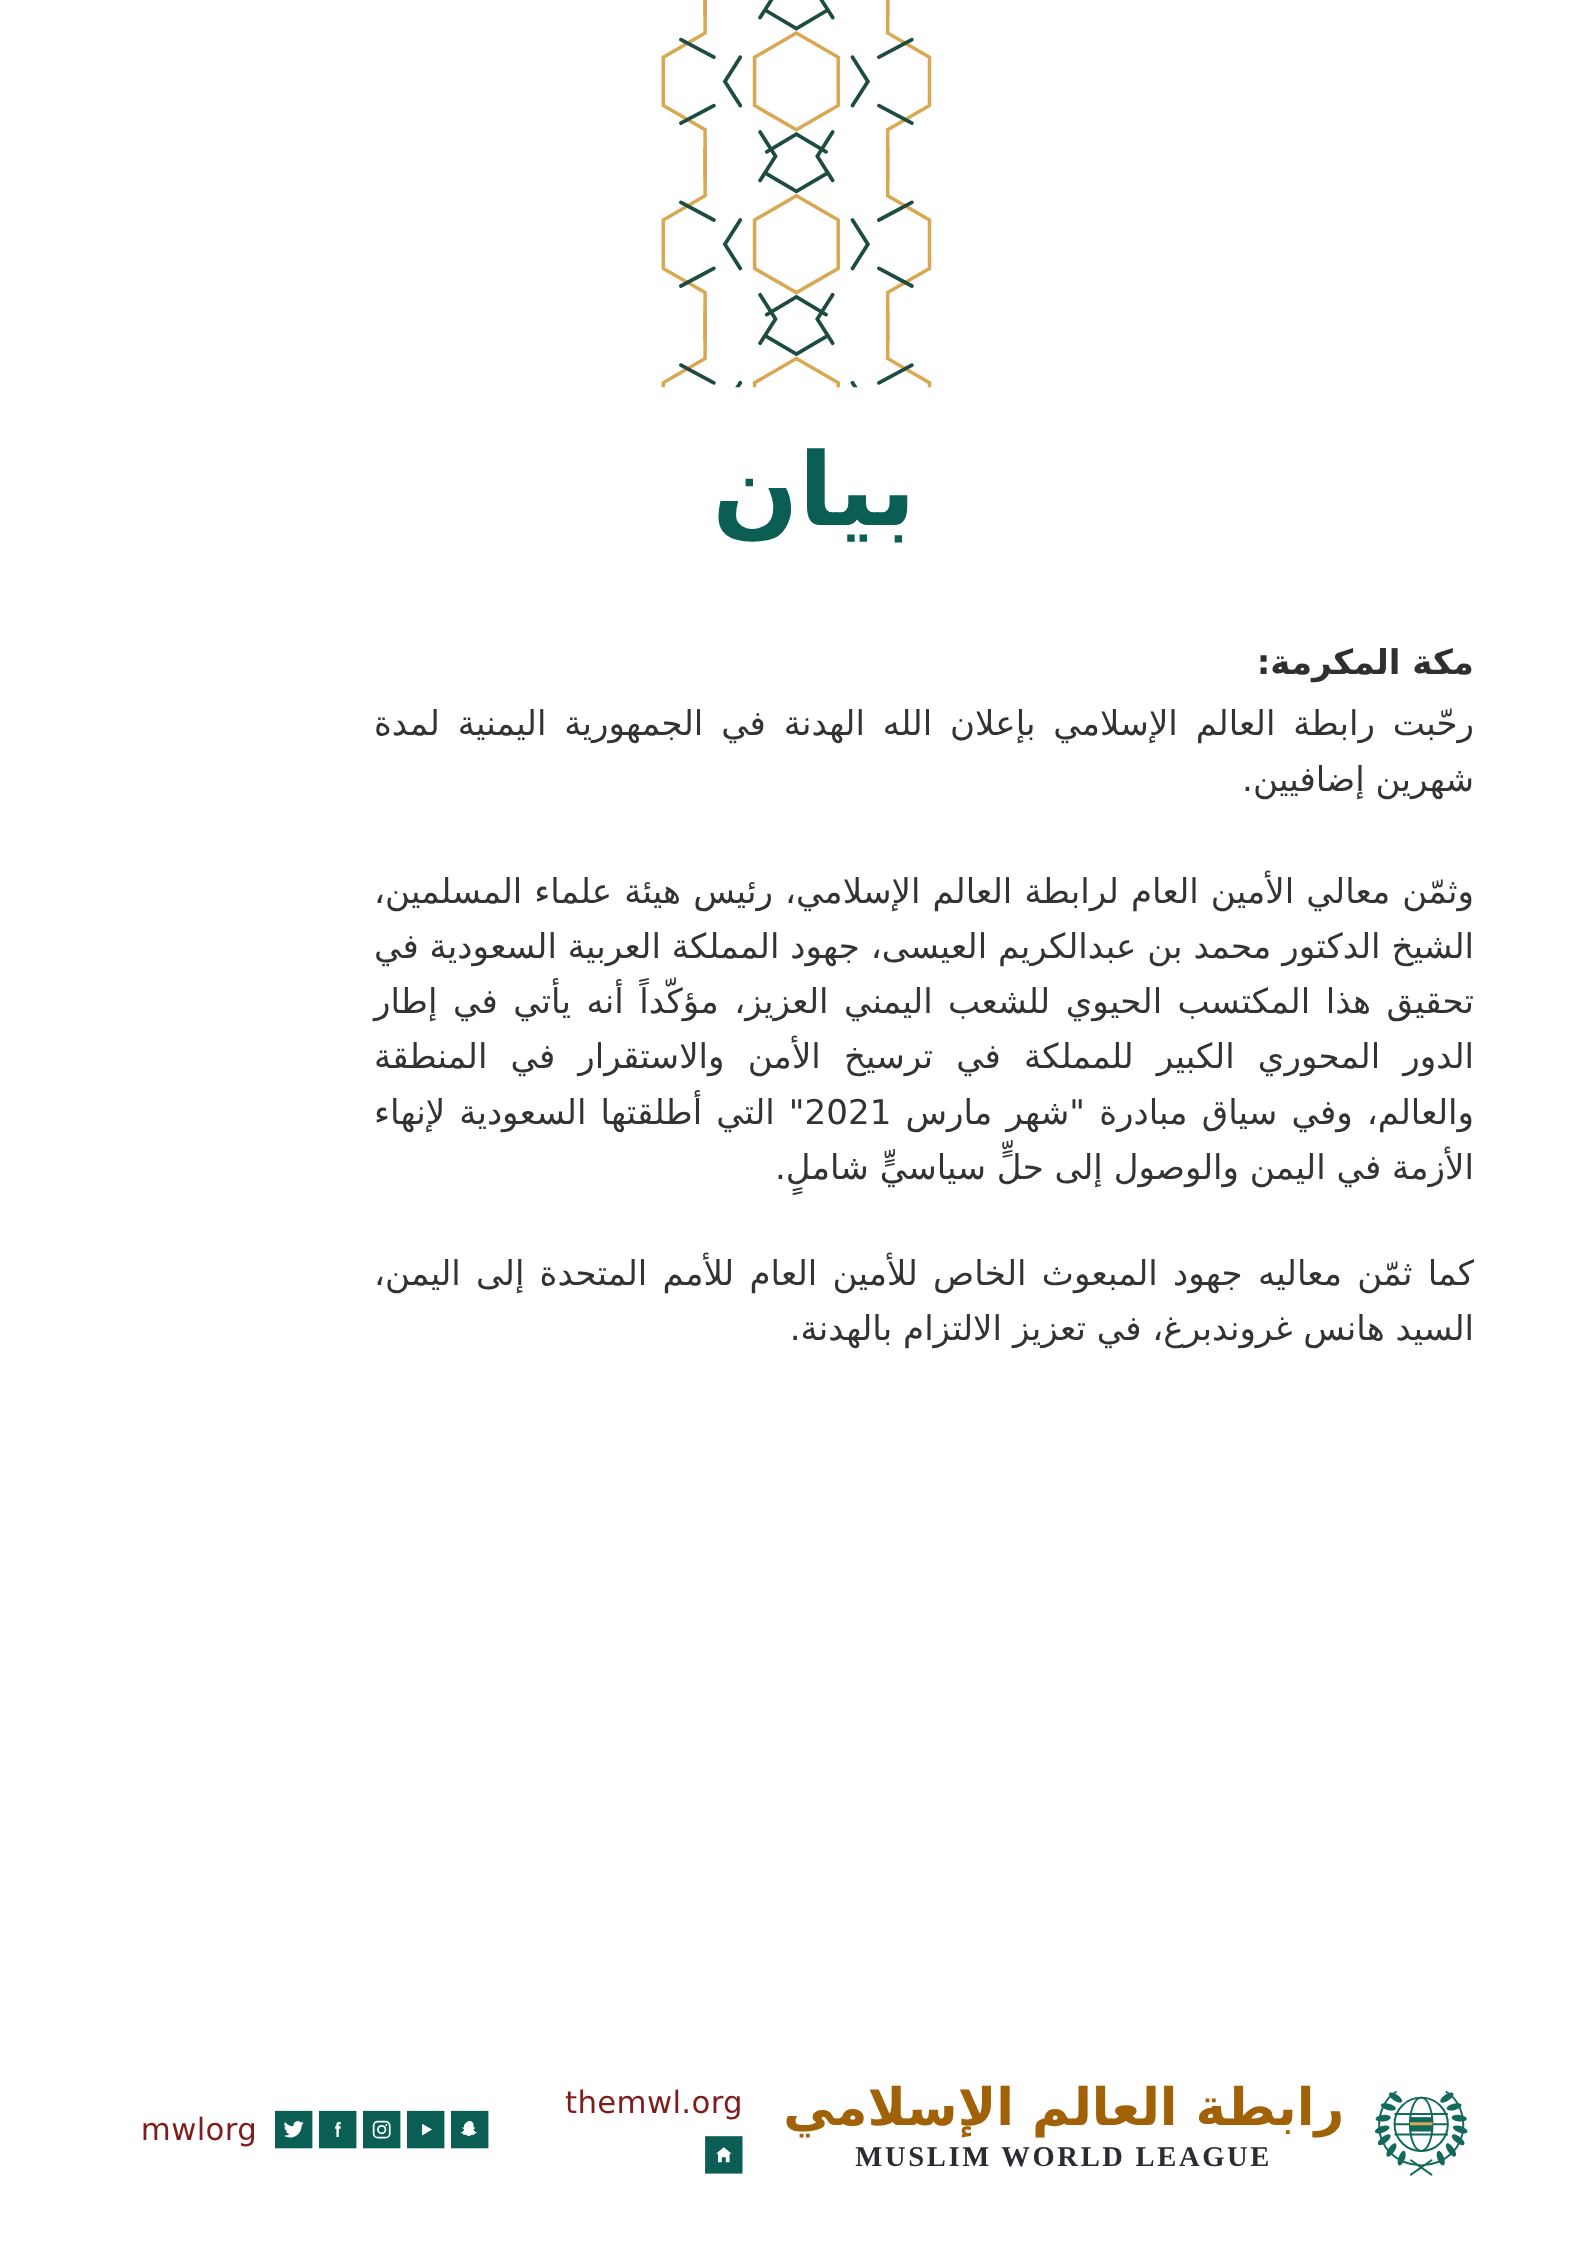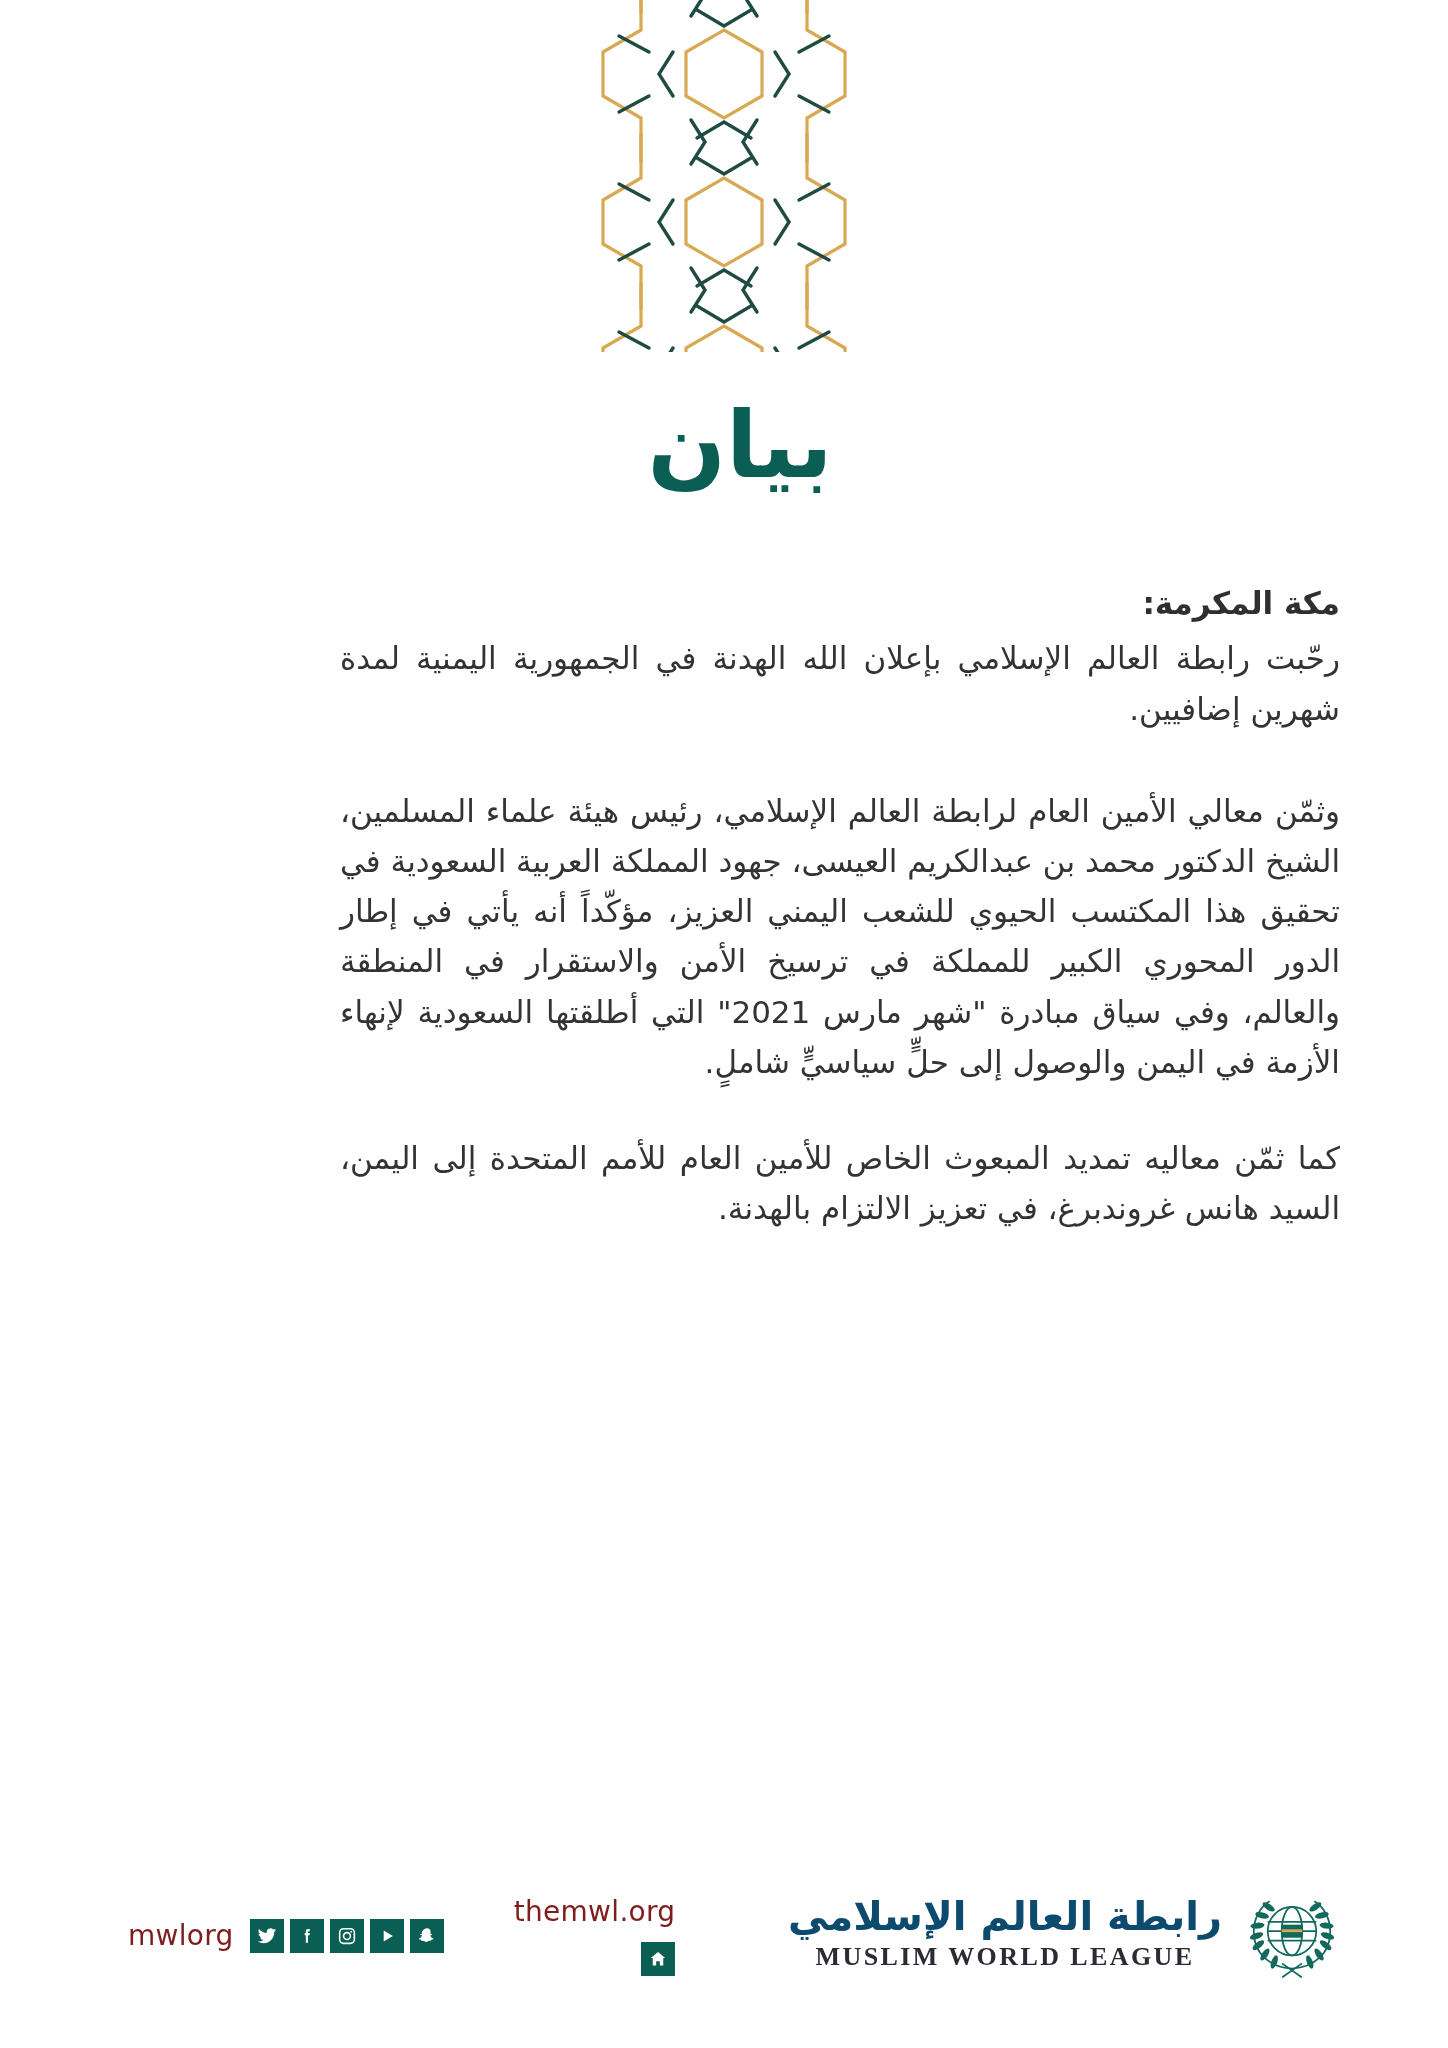--- a/index.html
+++ b/index.html
@@ -139,22 +139,22 @@
     gap: 14px;
   }
   .mwl-wordmark {
     display: flex;
     flex-direction: column;
     align-items: center;
     gap: 6px;
   }
   .mwl-calligraphy {
     font-family: "DejaVu Sans", "Liberation Serif", serif;
-    font-size: 40px;
-    color: #0c4a6e;
+    font-size: 47px;
+    color: #a16207;
     direction: rtl;
     line-height: 1;
     white-space: nowrap;
     font-weight: 600;
   }
   .mwl-latin {
     font-family: "Liberation Serif", "DejaVu Serif", serif;
     font-size: 26px;
     letter-spacing: 2.4px;
     color: #2b2b33;
@@ -205,21 +205,21 @@
 </div>
 
 <div class="content">
 
   <p class="city-heading">مكة المكرمة:</p>
 
   <p class="para-lead">رحّبت رابطة العالم الإسلامي بإعلان الله الهدنة في الجمهورية اليمنية لمدة شهرين إضافيين.</p>
 
   <p class="para">وثمّن معالي الأمين العام لرابطة العالم الإسلامي، رئيس هيئة علماء المسلمين، الشيخ الدكتور محمد بن عبدالكريم العيسى، جهود المملكة العربية السعودية في تحقيق هذا المكتسب الحيوي للشعب اليمني العزيز، مؤكّداً أنه يأتي في إطار الدور المحوري الكبير للمملكة في ترسيخ الأمن والاستقرار في المنطقة والعالم، وفي سياق مبادرة "شهر مارس 2021" التي أطلقتها السعودية لإنهاء الأزمة في اليمن والوصول إلى حلٍّ سياسيٍّ شاملٍ.</p>
 
-  <p class="para">كما ثمّن معاليه تمديد المبعوث الخاص للأمين العام للأمم المتحدة إلى اليمن، السيد هانس غروندبرغ، في تعزيز الالتزام بالهدنة.</p>
+  <p class="para">كما ثمّن معاليه جهود المبعوث الخاص للأمين العام للأمم المتحدة إلى اليمن، السيد هانس غروندبرغ، في تعزيز الالتزام بالهدنة.</p>
 
 
 </div>
 
 <div class="footer">
 
   <div class="footer-left">
 
     <span class="handle-text">mwlorg</span>
 

